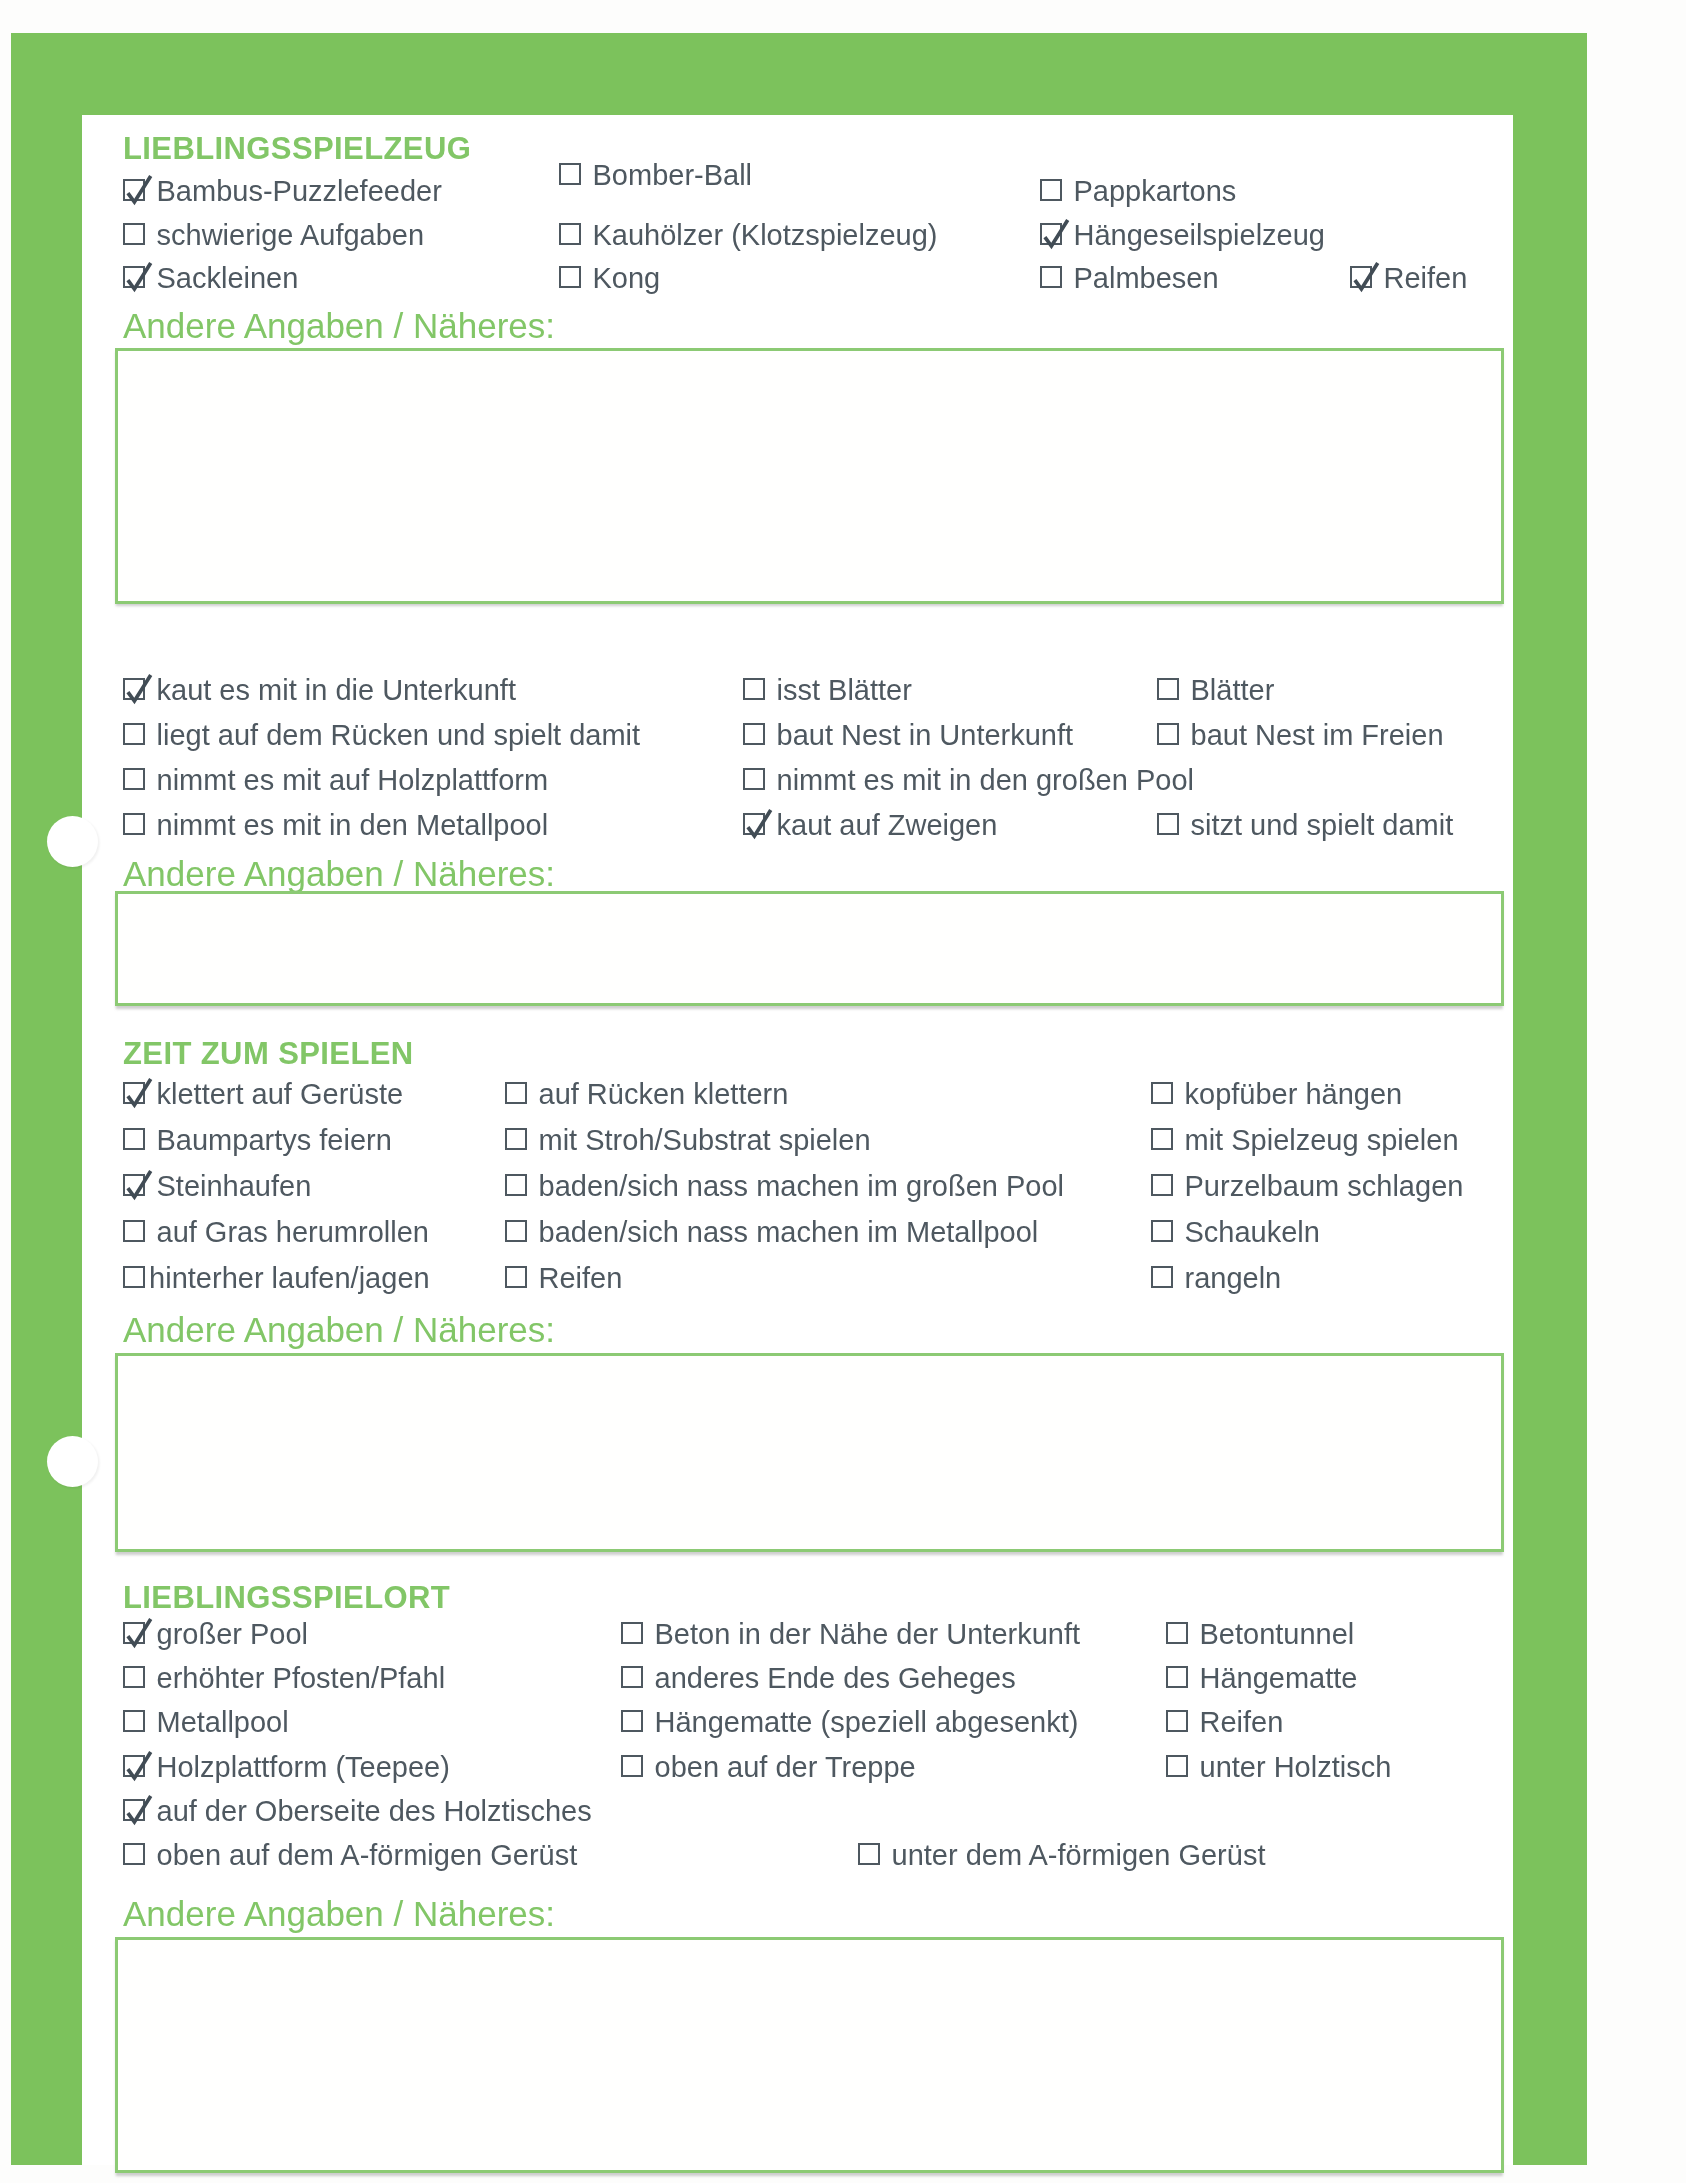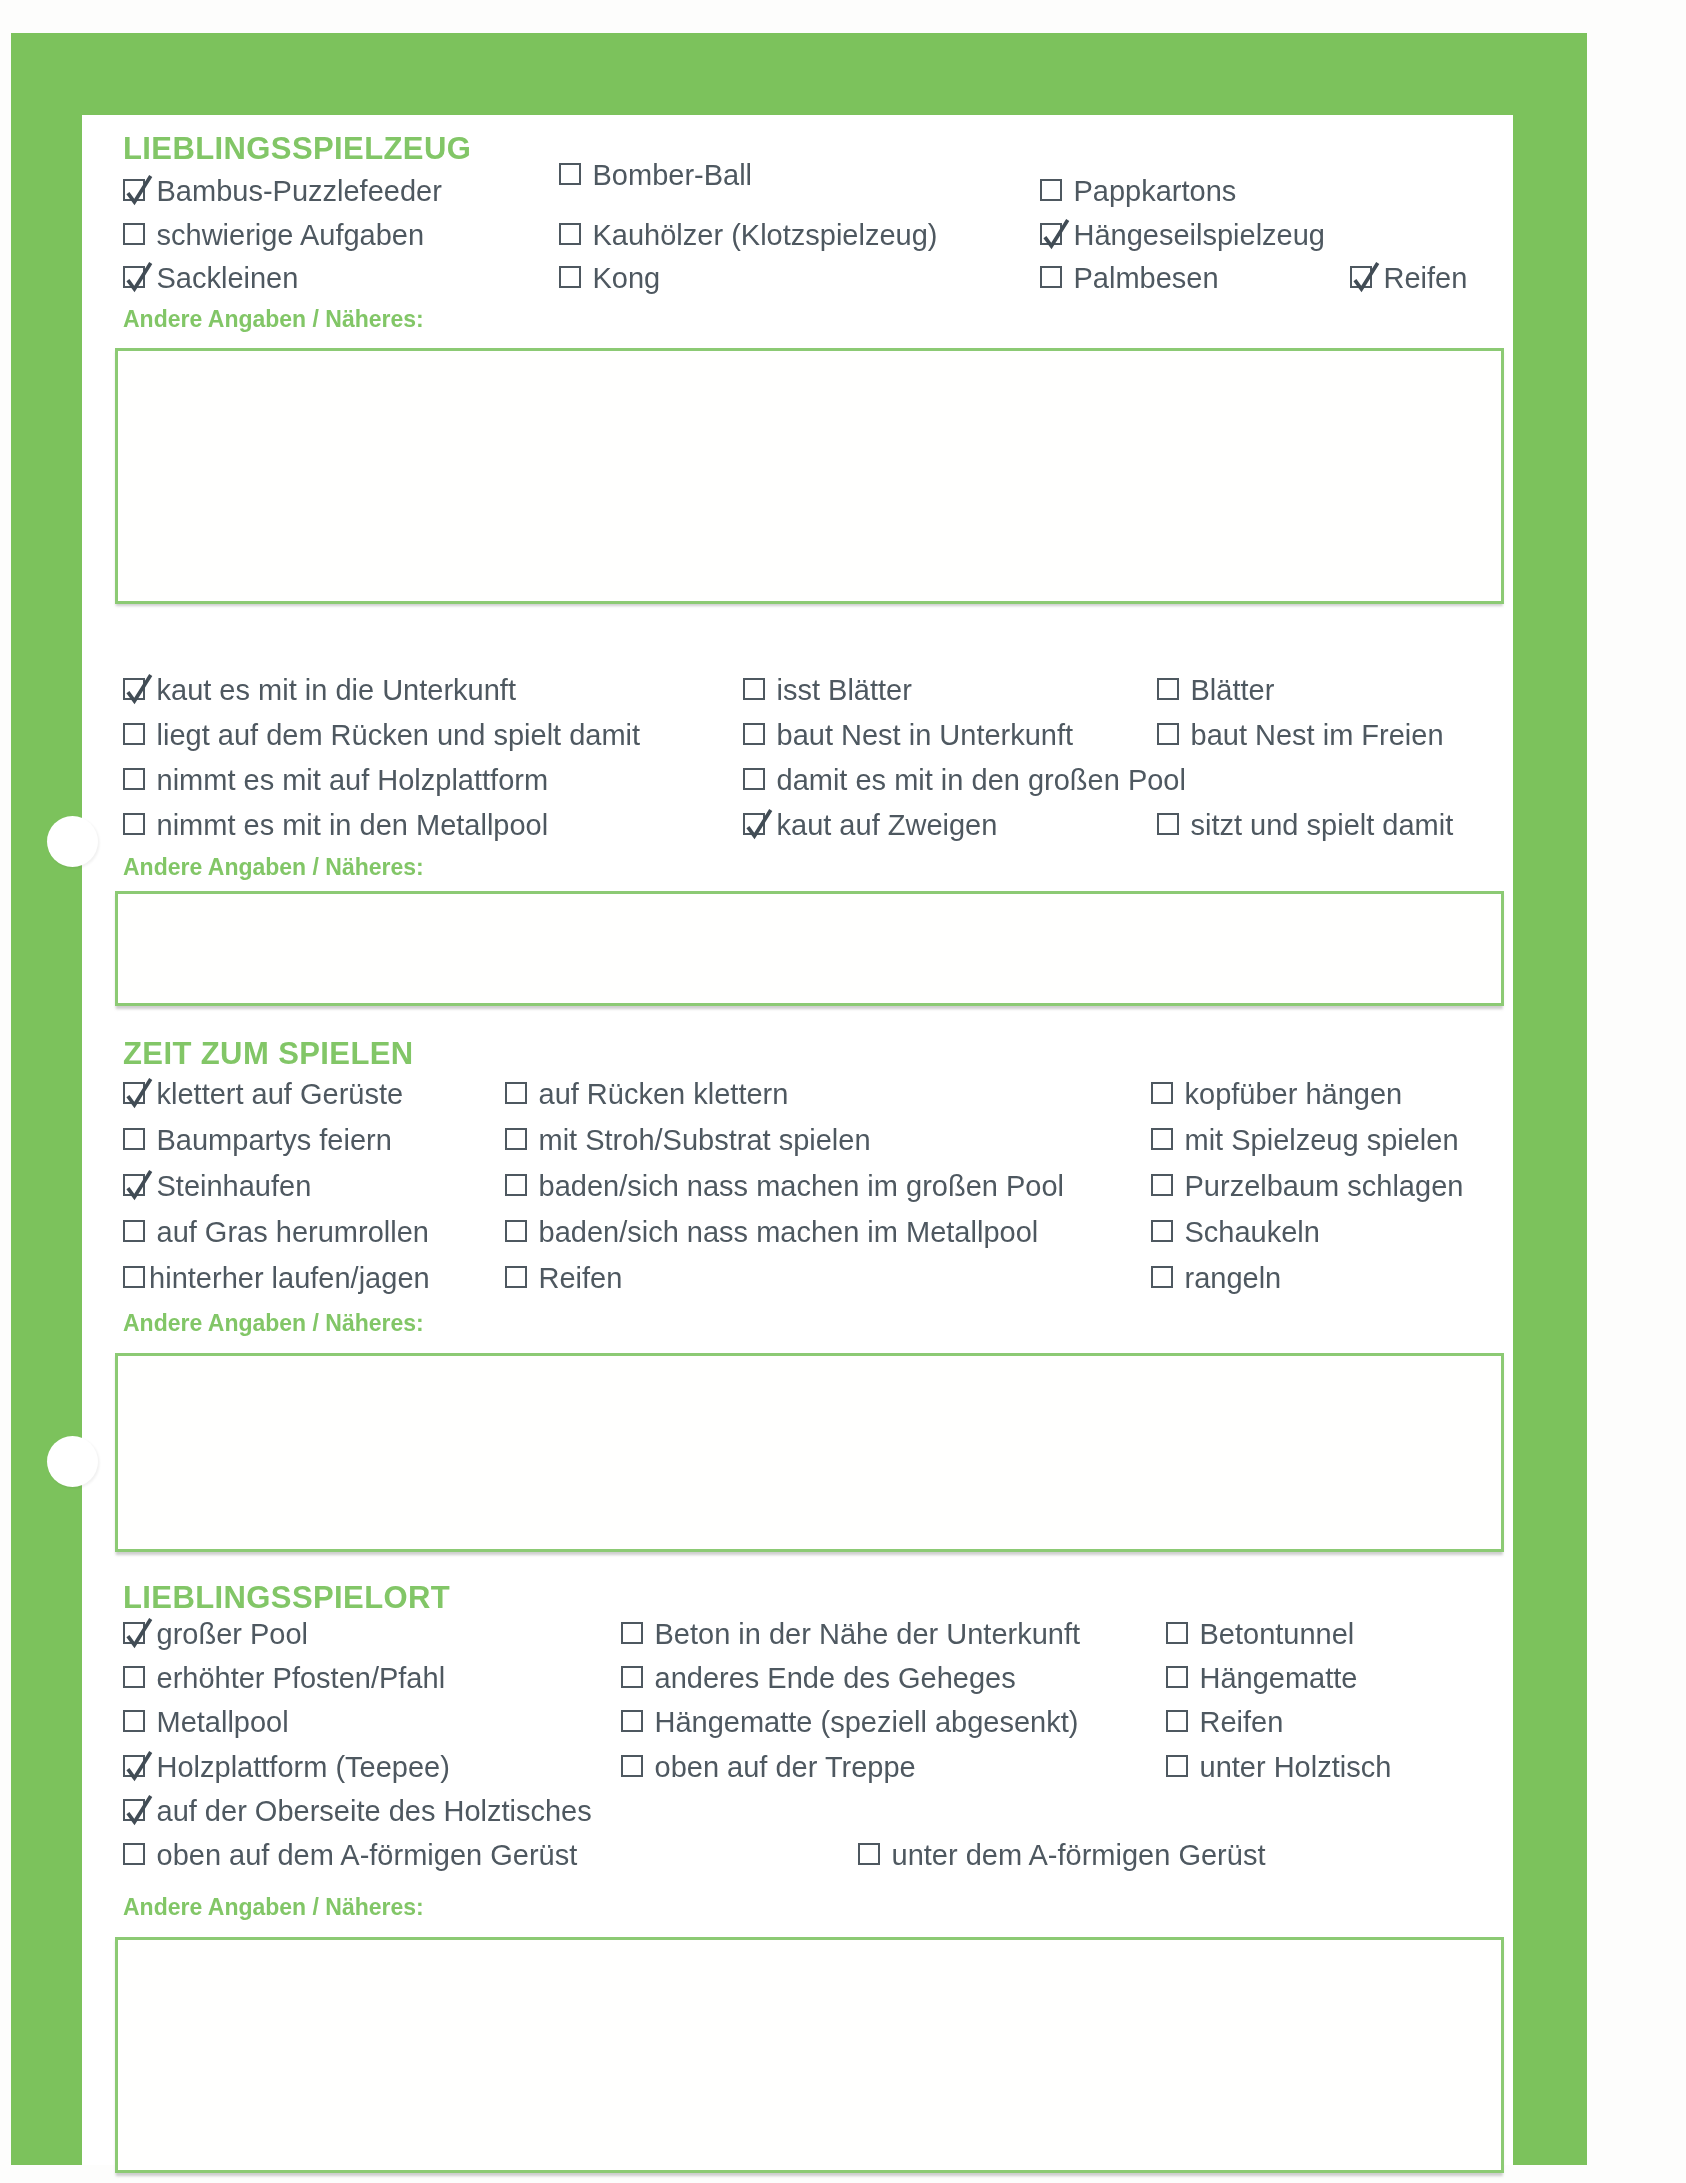--- a/index.html
+++ b/index.html
@@ -26,21 +26,21 @@
   .hole.h2{left:47px;top:1436px;}
 
   .section-title{
     position:absolute;
     font-size:31px;font-weight:bold;letter-spacing:0.4px;
     color:var(--title-green);
     white-space:nowrap;
   }
   .other-label{
     position:absolute;
-    font-size:23px;font-weight:bold;
+    font-size:35px;font-weight:normal;
     color:var(--title-green);
     white-space:nowrap;
   }
   .write-box{
     position:absolute;
     border:3.3px solid var(--box-green);
     background:#fffffe;
     box-shadow:0 3.3px 2.5px -0.8px rgba(110,110,110,0.35);
   }
   .item{
@@ -162,21 +162,21 @@
   <div class="item" style="left:1157px;top:720px">
       <span class="cb"></span>
       <span class="lbl">baut Nest im Freien</span>
     </div>
   <div class="item" style="left:123px;top:765px">
       <span class="cb"></span>
       <span class="lbl">nimmt es mit auf Holzplattform</span>
     </div>
   <div class="item" style="left:743px;top:765px">
       <span class="cb"></span>
-      <span class="lbl">damit es mit in den großen Pool</span>
+      <span class="lbl">nimmt es mit in den großen Pool</span>
     </div>
   <div class="item" style="left:123px;top:810px">
       <span class="cb"></span>
       <span class="lbl">nimmt es mit in den Metallpool</span>
     </div>
   <div class="item" style="left:743px;top:810px">
       <span class="cb checked">
         <svg viewBox="0 0 38 44">
           <polyline points="6,27 14,38 34,6" fill="none" stroke="#414c55" stroke-width="4.5"></polyline>
         </svg>

